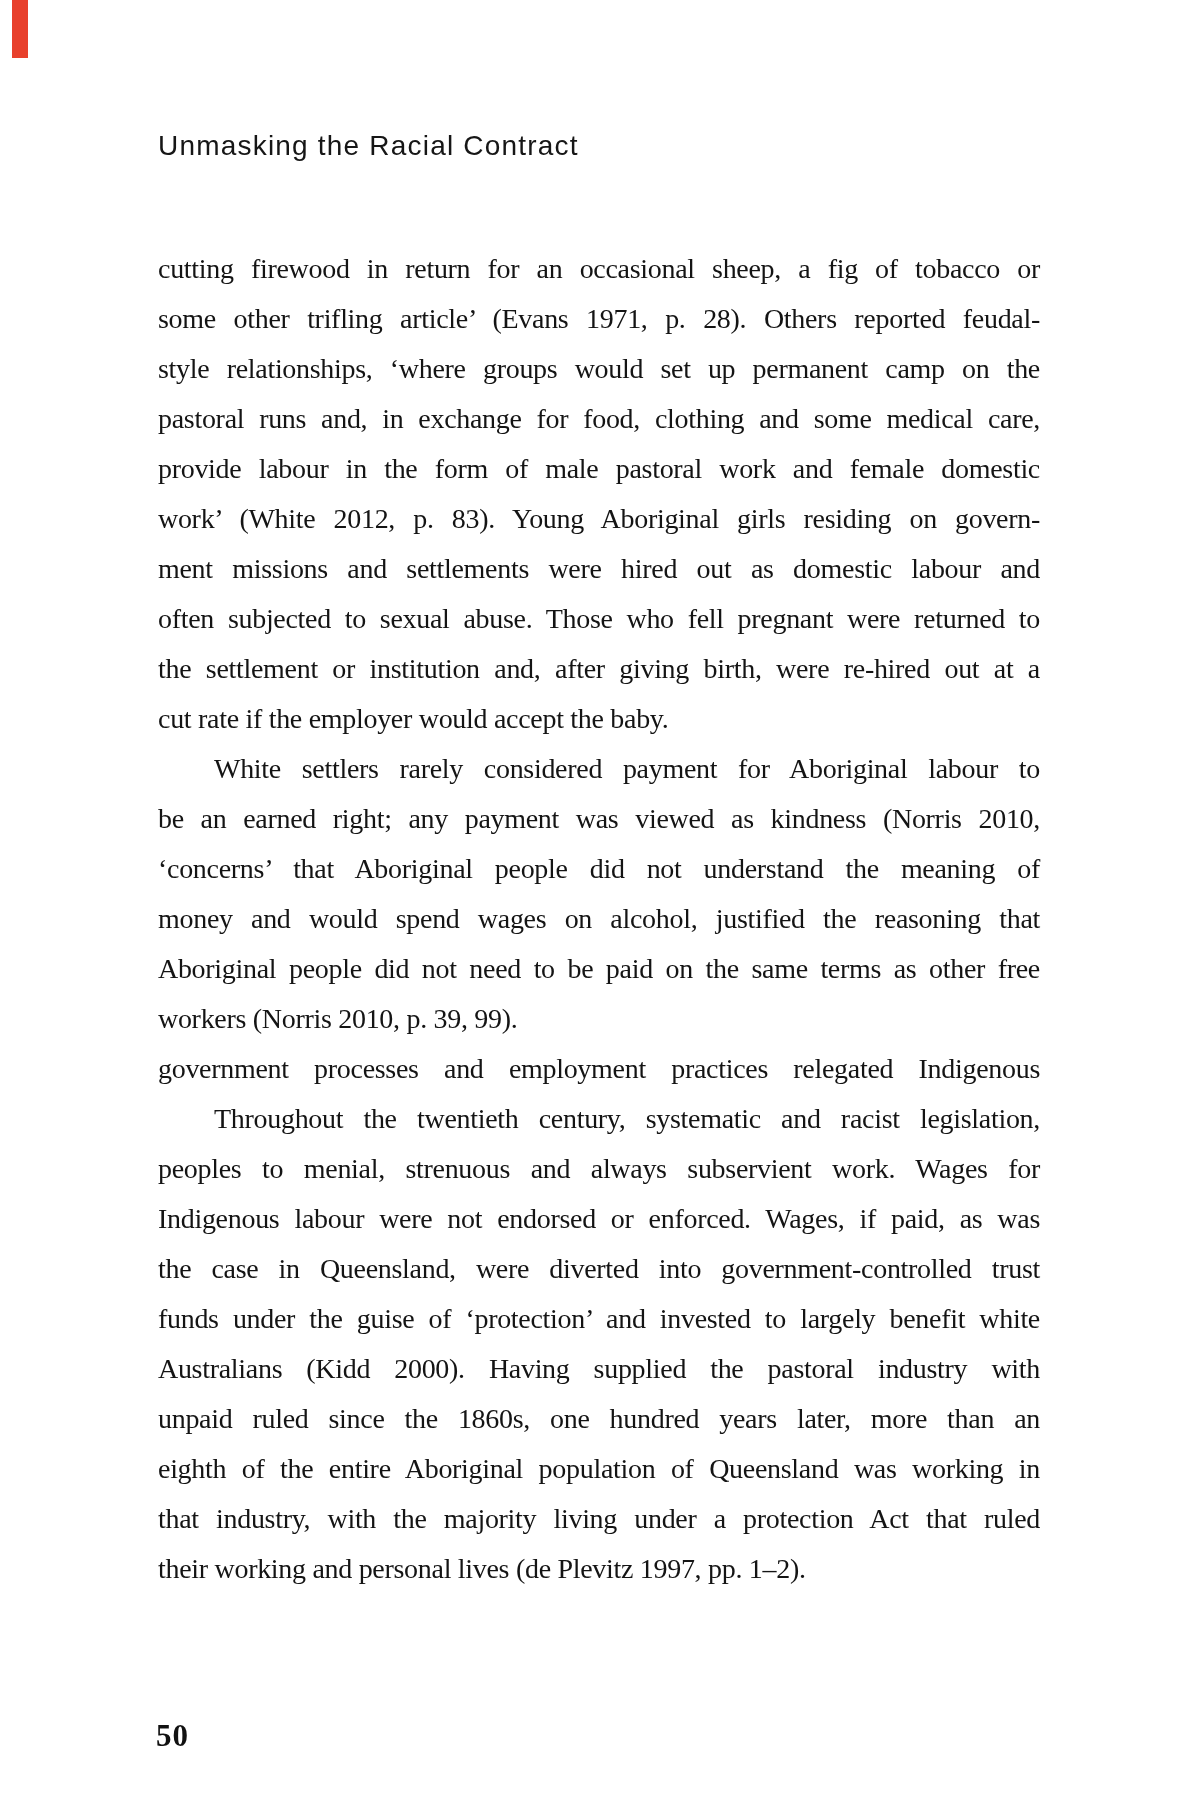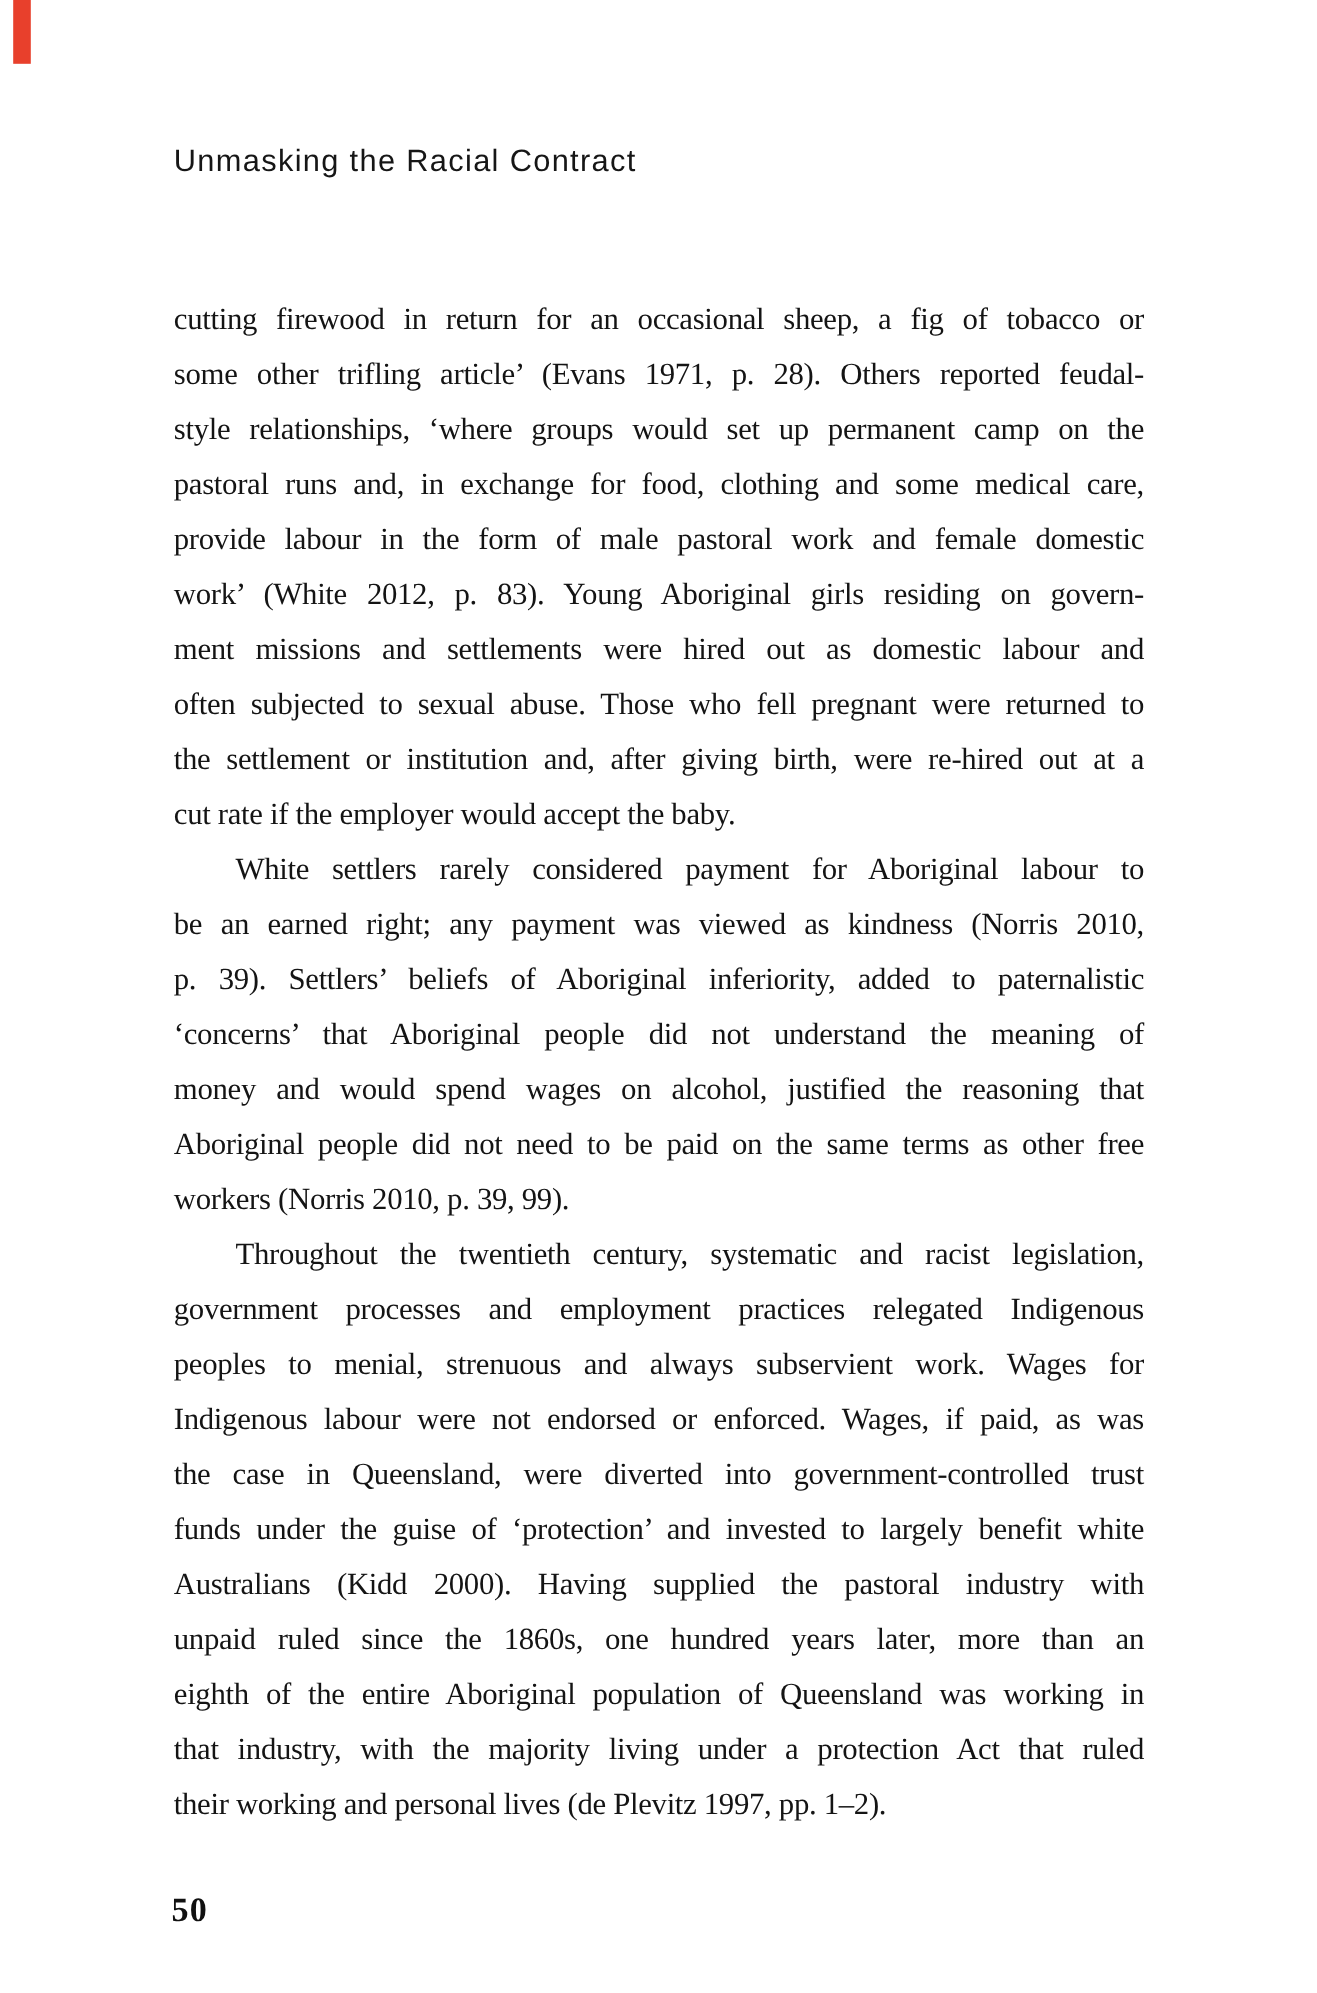--- a/index.html
+++ b/index.html
@@ -29,21 +29,21 @@
     font-family: "Liberation Sans", sans-serif;
     font-size: 28px;
     font-weight: 500;
     letter-spacing: 1.2px;
     color: #161616;
     white-space: nowrap;
   }
   .body-text {
     position: absolute;
     left: 158px;
-    top: 266px;
+    top: 244px;
     width: 882px;
     font-family: "Liberation Serif", serif;
     font-size: 28px;
     line-height: 50px;
     letter-spacing: -0.3px;
     color: #141414;
   }
   .paragraph {
     margin: 0;
     padding: 0;
@@ -89,29 +89,28 @@
         <div class="body-line">provide labour in the form of male pastoral work and female domestic</div>
         <div class="body-line">work’ (White 2012, p. 83). Young Aboriginal girls residing on govern-</div>
         <div class="body-line">ment missions and settlements were hired out as domestic labour and</div>
         <div class="body-line">often subjected to sexual abuse. Those who fell pregnant were returned to</div>
         <div class="body-line">the settlement or institution and, after giving birth, were re-hired out at a</div>
         <div class="body-line para-last">cut rate if the employer would accept the baby.</div>
       </div>
       <div class="paragraph">
         <div class="body-line indented">White settlers rarely considered payment for Aboriginal labour to</div>
         <div class="body-line">be an earned right; any payment was viewed as kindness (Norris 2010,</div>
-        <div class="body-line">p. 39). Settlers’ beliefs of Aboriginal inferiority, added to paternalistic</div>
         <div class="body-line">‘concerns’ that Aboriginal people did not understand the meaning of</div>
         <div class="body-line">money and would spend wages on alcohol, justified the reasoning that</div>
         <div class="body-line">Aboriginal people did not need to be paid on the same terms as other free</div>
         <div class="body-line para-last">workers (Norris 2010, p. 39, 99).</div>
       </div>
       <div class="paragraph">
+        <div class="body-line">government processes and employment practices relegated Indigenous</div>
         <div class="body-line indented">Throughout the twentieth century, systematic and racist legislation,</div>
-        <div class="body-line">government processes and employment practices relegated Indigenous</div>
         <div class="body-line">peoples to menial, strenuous and always subservient work. Wages for</div>
         <div class="body-line">Indigenous labour were not endorsed or enforced. Wages, if paid, as was</div>
         <div class="body-line">the case in Queensland, were diverted into government-controlled trust</div>
         <div class="body-line">funds under the guise of ‘protection’ and invested to largely benefit white</div>
         <div class="body-line">Australians (Kidd 2000). Having supplied the pastoral industry with</div>
         <div class="body-line">unpaid ruled since the 1860s, one hundred years later, more than an</div>
         <div class="body-line">eighth of the entire Aboriginal population of Queensland was working in</div>
         <div class="body-line">that industry, with the majority living under a protection Act that ruled</div>
         <div class="body-line para-last">their working and personal lives (de Plevitz 1997, pp. 1–2).</div>
       </div>

